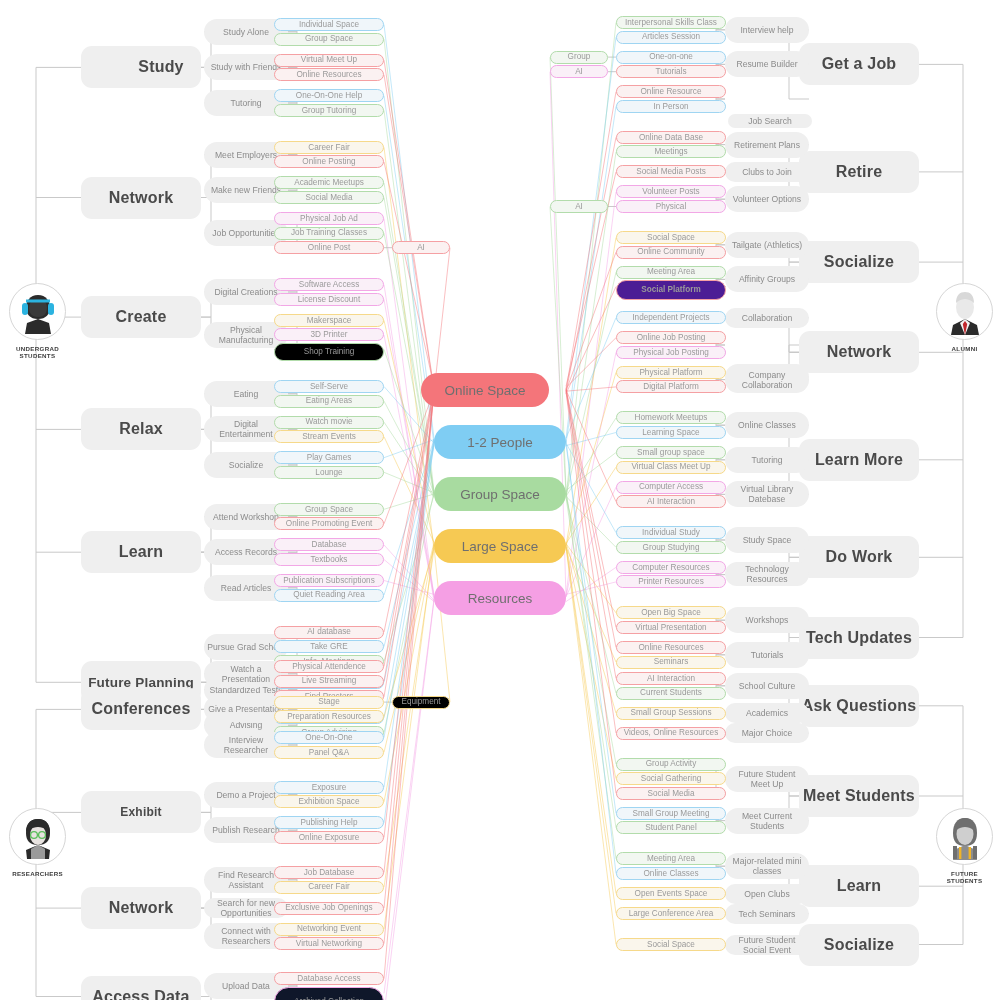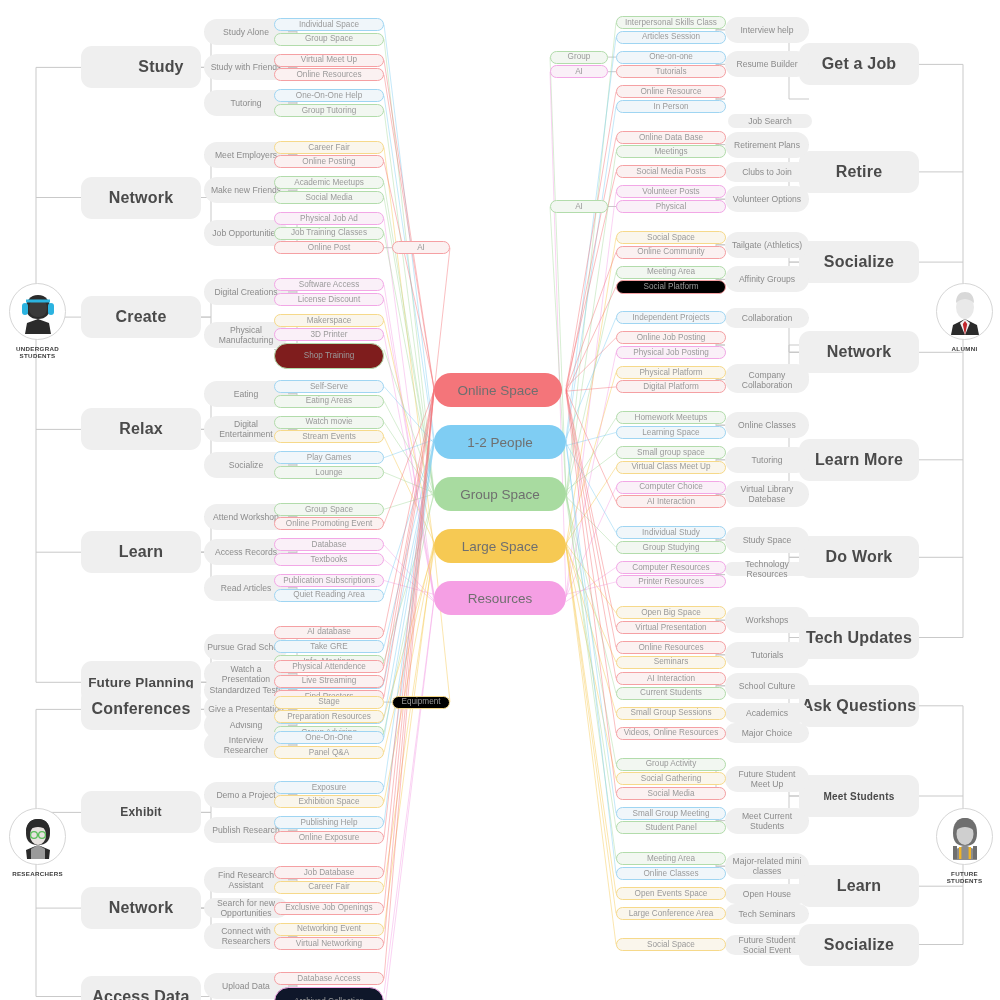--- a/index.html
+++ b/index.html
@@ -398,21 +398,21 @@
       </div>
       <div class="node lvl2" style="left: 204px; top: 321.9px; width: 84px; height: 26px;">
         <span>Physical Manufacturing</span>
       </div>
       <div class="node leaf" style="left: 274px; top: 313.8px; width: 110px; height: 13px; border-color: rgb(246, 217, 138); background: rgb(250, 246, 236);">
         <span>Makerspace</span>
       </div>
       <div class="node leaf" style="left: 274px; top: 328.4px; width: 110px; height: 13px; border-color: rgb(242, 167, 230); background: rgb(250, 240, 248);">
         <span>3D Printer</span>
       </div>
-      <div class="node leaf" style="left: 274px; top: 343px; width: 110px; height: 26px; border-color: rgb(178, 220, 171); background: #7f1d1d;">
+      <div class="node leaf" style="left: 274px; top: 343px; width: 110px; height: 18px; border-color: rgb(178, 220, 171); background: #000000;">
         <span>Shop Training</span>
       </div>
       <div class="node lvl1" style="left: 81px; top: 408.4px; width: 120px; height: 42px; font-size: 16px;">
         <span>Relax</span>
       </div>
       <div class="node lvl2" style="left: 204px; top: 380.8px; width: 84px; height: 26px;">
         <span>Eating</span>
       </div>
       <div class="node leaf" style="left: 274px; top: 380px; width: 110px; height: 13px; border-color: rgb(159, 213, 242); background: rgb(240, 246, 250);">
         <span>Self-Serve</span>
@@ -671,21 +671,21 @@
       </div>
       <div class="node leaf" style="left: 616px; top: 245.6px; width: 110px; height: 13px; border-color: rgb(245, 160, 163); background: rgb(251, 241, 241);">
         <span>Online Community</span>
       </div>
       <div class="node lvl2" style="left: 725px; top: 266.4px; width: 84px; height: 26px;">
         <span>Affinity Groups</span>
       </div>
       <div class="node leaf" style="left: 616px; top: 265.6px; width: 110px; height: 13px; border-color: rgb(178, 220, 171); background: rgb(242, 247, 241);">
         <span>Meeting Area</span>
       </div>
-      <div class="node leaf" style="left: 616px; top: 280.2px; width: 110px; height: 14px; border-color: rgb(245, 160, 163); background: #000000;">
+      <div class="node leaf" style="left: 616px; top: 280.2px; width: 110px; height: 20px; border-color: rgb(245, 160, 163); background: #4c1d95; font-weight: bold;">
         <span>Social Platform</span>
       </div>
       <div class="node lvl1" style="left: 799px; top: 331.3px; width: 120px; height: 42px; font-size: 16px;">
         <span>Network</span>
       </div>
       <div class="node lvl2" style="left: 725px; top: 307.7px; width: 84px; height: 20px;">
         <span>Collaboration</span>
       </div>
       <div class="node leaf" style="left: 616px; top: 311.2px; width: 110px; height: 13px; border-color: rgb(159, 213, 242); background: rgb(240, 246, 250);">
         <span>Independent Projects</span>
@@ -726,38 +726,38 @@
       <div class="node leaf" style="left: 616px; top: 446px; width: 110px; height: 13px; border-color: rgb(178, 220, 171); background: rgb(242, 247, 241);">
         <span>Small group space</span>
       </div>
       <div class="node leaf" style="left: 616px; top: 460.6px; width: 110px; height: 13px; border-color: rgb(246, 217, 138); background: rgb(250, 246, 236);">
         <span>Virtual Class Meet Up</span>
       </div>
       <div class="node lvl2" style="left: 725px; top: 481.4px; width: 84px; height: 26px;">
         <span>Virtual Library Datebase</span>
       </div>
       <div class="node leaf" style="left: 616px; top: 480.6px; width: 110px; height: 13px; border-color: rgb(242, 167, 230); background: rgb(250, 240, 248);">
-        <span>Computer Choice</span>
+        <span>Computer Access</span>
       </div>
       <div class="node leaf" style="left: 616px; top: 495.2px; width: 110px; height: 13px; border-color: rgb(245, 160, 163); background: rgb(251, 241, 241);">
         <span>AI Interaction</span>
       </div>
       <div class="node lvl1" style="left: 799px; top: 536.3px; width: 120px; height: 42px; font-size: 16px;">
         <span>Do Work</span>
       </div>
       <div class="node lvl2" style="left: 725px; top: 527px; width: 84px; height: 26px;">
         <span>Study Space</span>
       </div>
       <div class="node leaf" style="left: 616px; top: 526.2px; width: 110px; height: 13px; border-color: rgb(159, 213, 242); background: rgb(240, 246, 250);">
         <span>Individual Study</span>
       </div>
       <div class="node leaf" style="left: 616px; top: 540.8px; width: 110px; height: 13px; border-color: rgb(178, 220, 171); background: rgb(242, 247, 241);">
         <span>Group Studying</span>
       </div>
-      <div class="node lvl2" style="left: 725px; top: 561.6px; width: 84px; height: 14px; justify-content: center;">
+      <div class="node lvl2" style="left: 725px; top: 561.6px; width: 84px; height: 24px; justify-content: center;">
         <span>Technology Resources</span>
       </div>
       <div class="node leaf" style="left: 616px; top: 560.8px; width: 110px; height: 13px; border-color: rgb(242, 167, 230); background: rgb(250, 240, 248);">
         <span>Computer Resources</span>
       </div>
       <div class="node leaf" style="left: 616px; top: 575.4px; width: 110px; height: 13px; border-color: rgb(242, 167, 230); background: rgb(250, 240, 248);">
         <span>Printer Resources</span>
       </div>
       <div class="node lvl1" style="left: 799px; top: 616.5px; width: 120px; height: 42px; font-size: 16px;">
         <span>Tech Updates</span>
@@ -797,21 +797,21 @@
       </div>
       <div class="node leaf" style="left: 616px; top: 706.6px; width: 110px; height: 13px; border-color: rgb(246, 217, 138); background: rgb(250, 246, 236);">
         <span>Small Group Sessions</span>
       </div>
       <div class="node lvl2" style="left: 725px; top: 723.1px; width: 84px; height: 20px;">
         <span>Major Choice</span>
       </div>
       <div class="node leaf" style="left: 616px; top: 726.6px; width: 110px; height: 13px; border-color: rgb(245, 160, 163); background: rgb(251, 241, 241);">
         <span>Videos, Online Resources</span>
       </div>
-      <div class="node lvl1" style="left: 799px; top: 775px; width: 120px; height: 42px; font-size: 10px;">
+      <div class="node lvl1" style="left: 799px; top: 775px; width: 120px; height: 42px; font-size: 16px;">
         <span>Meet Students</span>
       </div>
       <div class="node lvl2" style="left: 725px; top: 765.7px; width: 84px; height: 26px;">
         <span>Future Student Meet Up</span>
       </div>
       <div class="node leaf" style="left: 616px; top: 757.6px; width: 110px; height: 13px; border-color: rgb(178, 220, 171); background: rgb(242, 247, 241);">
         <span>Group Activity</span>
       </div>
       <div class="node leaf" style="left: 616px; top: 772.2px; width: 110px; height: 13px; border-color: rgb(246, 217, 138); background: rgb(250, 246, 236);">
         <span>Social Gathering</span>
@@ -834,41 +834,41 @@
       <div class="node lvl2" style="left: 725px; top: 853.2px; width: 84px; height: 26px;">
         <span>Major-related mini classes</span>
       </div>
       <div class="node leaf" style="left: 616px; top: 852.4px; width: 110px; height: 13px; border-color: rgb(178, 220, 171); background: rgb(242, 247, 241);">
         <span>Meeting Area</span>
       </div>
       <div class="node leaf" style="left: 616px; top: 867px; width: 110px; height: 13px; border-color: rgb(159, 213, 242); background: rgb(240, 246, 250);">
         <span>Online Classes</span>
       </div>
       <div class="node lvl2" style="left: 725px; top: 883.5px; width: 84px; height: 20px;">
-        <span>Open House</span>
+        <span>Open Clubs</span>
       </div>
       <div class="node leaf" style="left: 616px; top: 887px; width: 110px; height: 13px; border-color: rgb(246, 217, 138); background: rgb(250, 246, 236);">
         <span>Open Events Space</span>
       </div>
       <div class="node lvl2" style="left: 725px; top: 903.5px; width: 84px; height: 20px;">
         <span>Tech Seminars</span>
       </div>
       <div class="node leaf" style="left: 616px; top: 907px; width: 110px; height: 13px; border-color: rgb(246, 217, 138); background: rgb(250, 246, 236);">
         <span>Large Conference Area</span>
       </div>
       <div class="node lvl1" style="left: 799px; top: 923.5px; width: 120px; height: 42px; font-size: 16px;">
         <span>Socialize</span>
       </div>
       <div class="node lvl2" style="left: 725px; top: 934.5px; width: 84px; height: 20px;">
         <span>Future Student Social Event</span>
       </div>
       <div class="node leaf" style="left: 616px; top: 938px; width: 110px; height: 13px; border-color: rgb(246, 217, 138); background: rgb(250, 246, 236);">
         <span>Social Space</span>
       </div>
-      <div class="node legend" style="left: 434px; top: 373px; width: 128px; height: 34px; background: rgb(244, 117, 122);">
+      <div class="node legend" style="left: 421px; top: 373px; width: 128px; height: 34px; background: rgb(244, 117, 122);">
         <span>Online Space</span>
       </div>
       <div class="node legend" style="left: 434px; top: 425px; width: 132px; height: 34px; background: rgb(127, 205, 243);">
         <span>1-2 People</span>
       </div>
       <div class="node legend" style="left: 434px; top: 477px; width: 132px; height: 34px; background: rgb(168, 219, 160);">
         <span>Group Space</span>
       </div>
       <div class="node legend" style="left: 434px; top: 529px; width: 132px; height: 34px; background: rgb(246, 201, 83);">
         <span>Large Space</span>

